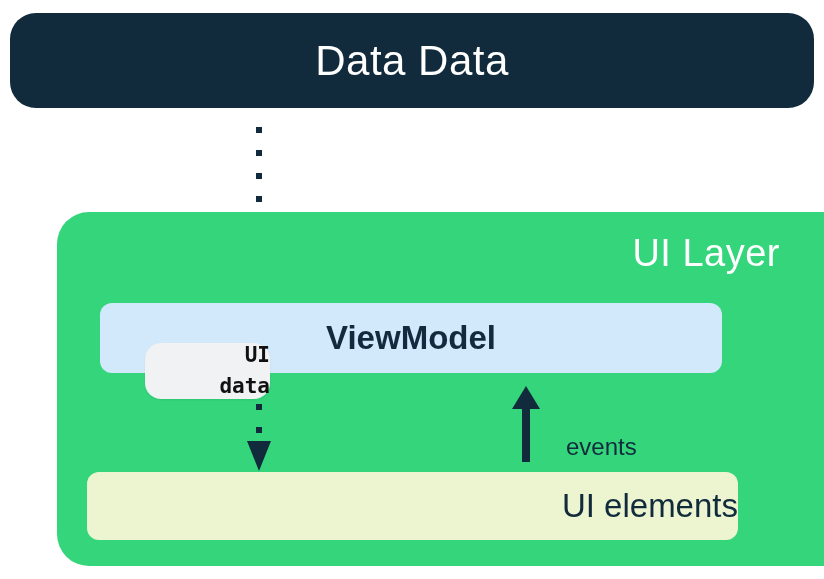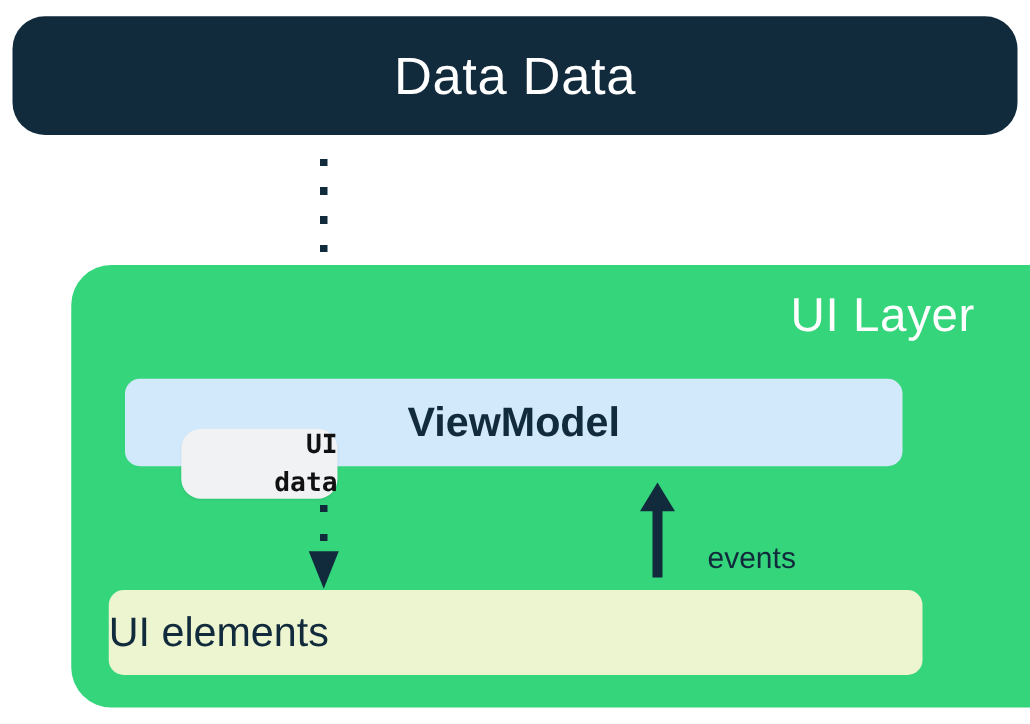--- a/index.html
+++ b/index.html
@@ -24,21 +24,21 @@
   }
   .viewmodel{
     position:absolute;left:100px;top:303px;width:622px;height:70px;
     background:var(--blue);border-radius:12px;
     display:flex;align-items:center;justify-content:center;font-weight:bold;
   }
   .viewmodel-label{color:var(--navy);font-size:33px;}
   .ui-elements{
     position:absolute;left:87px;top:472px;width:651px;height:68px;
     background:var(--yellow);border-radius:12px;
-    display:flex;align-items:center;justify-content:flex-start;
+    display:flex;align-items:center;justify-content:flex-end;
   }
   .ui-elements-label{color:var(--navy);font-size:33px;}
   .ui-state-badge{
     position:absolute;left:145px;top:323px;width:125px;height:56px;
     background:var(--badge_bg);border-radius:16px;
     display:flex;flex-direction:column;align-items:flex-end;justify-content:center;
     box-shadow:0 1px 2px rgba(0,0,0,0.08);
     margin-top:20px;
   }
   .ui-state-badge div{

